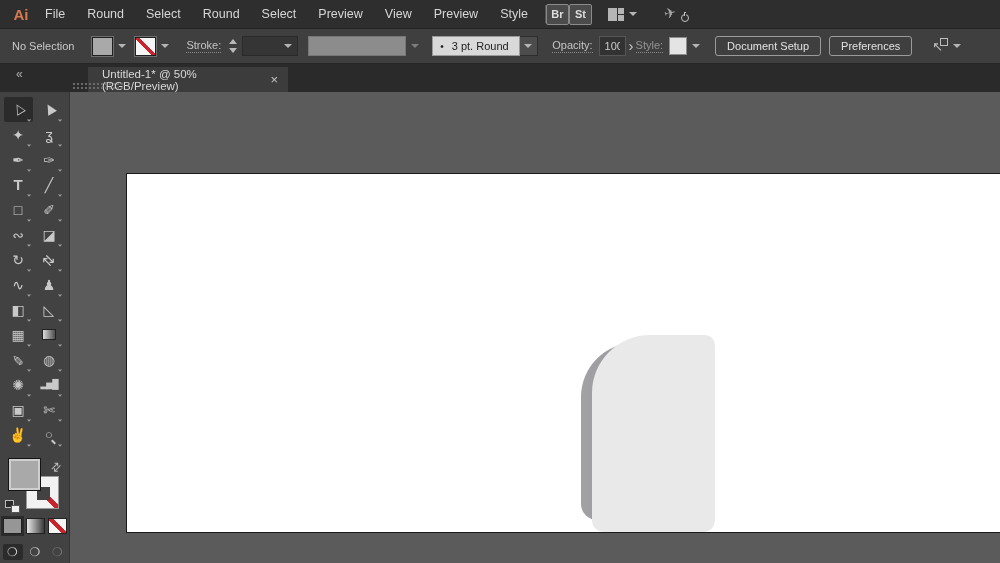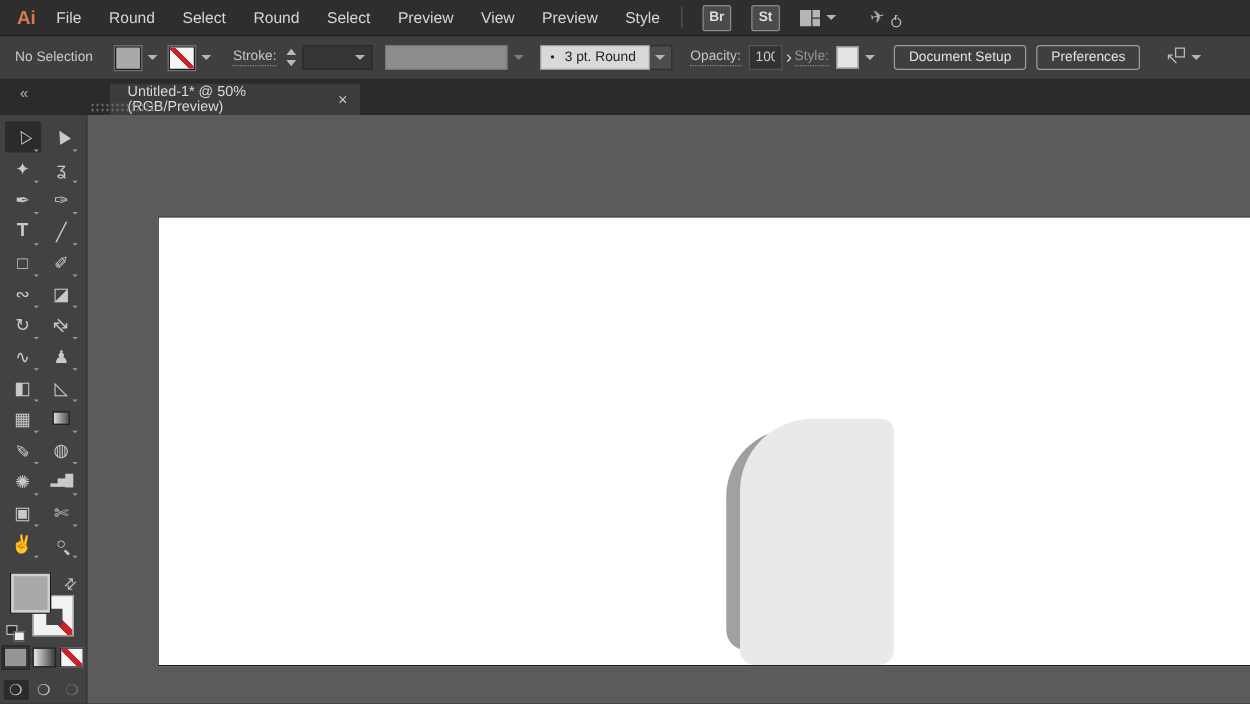--- a/index.html
+++ b/index.html
@@ -12,21 +12,21 @@
   .menu-bar {
     position:absolute; left:0; top:0; width:1000px; height:29px;
     background:#2e2e2e; display:flex; align-items:center; padding-left:8px;
     border-bottom:1px solid #232323;
   }
   .ai-logo { font-size:15px; font-weight:bold; color:#d97a4e; width:26px; text-align:center; }
   .menu-items { display:flex; align-items:flex-end; }
   .menu-item { font-size:12.5px; color:#d6d6d6; padding:0 11px; height:29px; line-height:29px; cursor:default; }
   .menu-sep { width:1px; height:18px; background:#555; margin-left:6px; }
   .sq-btn {
-    margin-left:16px; width:23px; height:21px; border:1px solid #8b8b8b; border-radius:2px;
+    width:23px; height:21px; border:1px solid #8b8b8b; border-radius:2px;
     background:#4b4b4b; font-size:11px; font-weight:bold; color:#ddd;
     display:flex; align-items:center; justify-content:center;
   }
   .ws-icon { margin-left:16px; width:16px; height:13px; display:grid;
     grid-template-columns:9px 6px; grid-template-rows:6px 6px; gap:1px; }
   .ws-icon span { background:#b5b5b5; }
   .ws-icon span:first-child { grid-row:1 / span 2; }
   .chev { width:9px; height:6px; position:relative; display:inline-block; margin-left:5px; }
   .chev::before { content:""; position:absolute; left:0; top:1px;
     border-left:4px solid transparent; border-right:4px solid transparent; border-top:4px solid #b5b5b5; }

